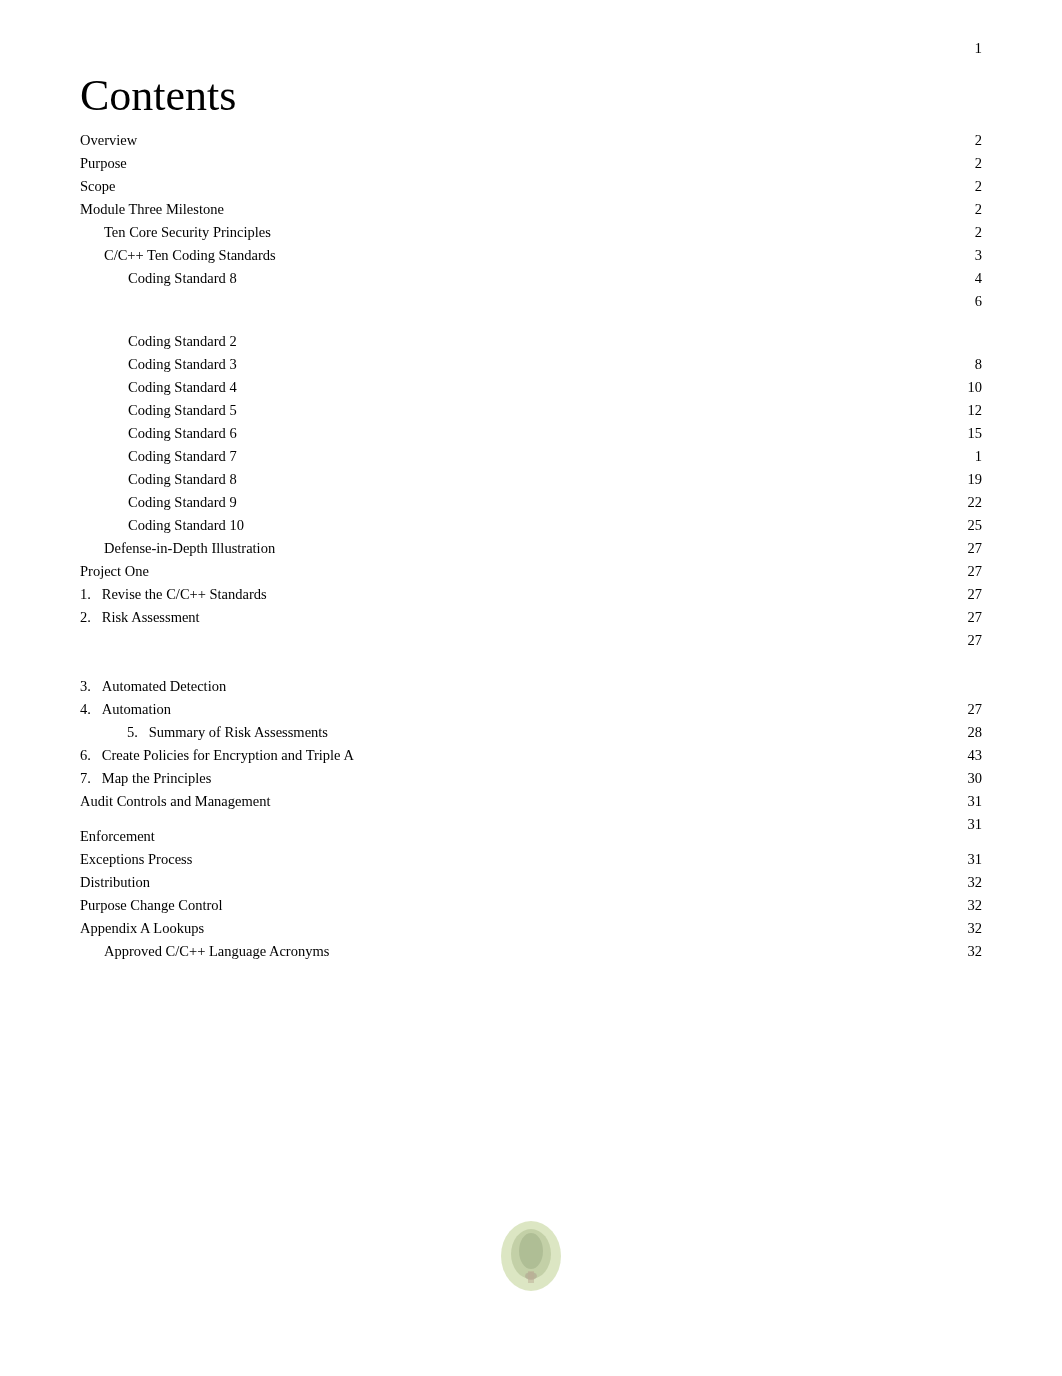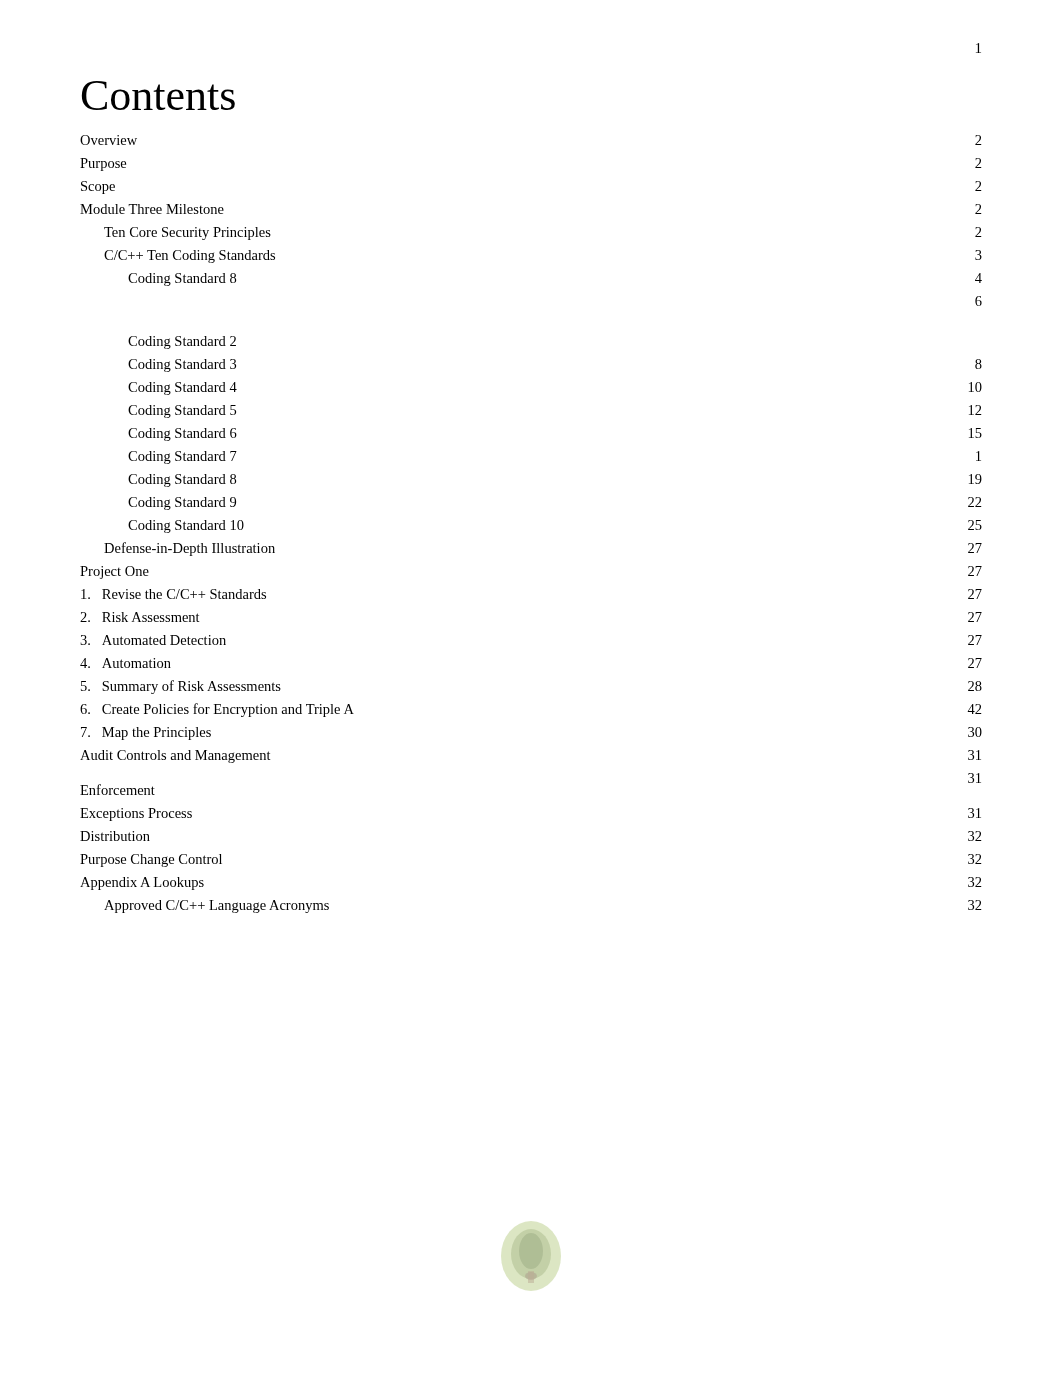--- a/index.html
+++ b/index.html
@@ -168,34 +168,34 @@
         </tr>
         <tr>
           <td class="entry-text"><span style="display: inline-block;">1.&nbsp;&nbsp;&nbsp;Revise the C/C++ Standards</span></td>
           <td class="entry-page">27</td>
         </tr>
         <tr>
           <td class="entry-text"><span style="display: inline-block;">2.&nbsp;&nbsp;&nbsp;Risk Assessment</span></td>
           <td class="entry-page">27</td>
         </tr>
         <tr>
-          <td class="entry-text"><span style="display: inline-block;">3.&nbsp;&nbsp;&nbsp;Automated Detection</span></td>
+          <td class="entry-text"><span style="display: inline-block; margin-top: 46px;">3.&nbsp;&nbsp;&nbsp;Automated Detection</span></td>
           <td class="entry-page">27</td>
         </tr>
         <tr>
           <td class="entry-text"><span style="display: inline-block;">4.&nbsp;&nbsp;&nbsp;Automation</span></td>
           <td class="entry-page">27</td>
         </tr>
         <tr>
-          <td class="entry-text"><span style="display: inline-block;">5.&nbsp;&nbsp;&nbsp;Summary of Risk Assessments</span></td>
+          <td class="entry-text"><span style="display: inline-block; margin-left: 47px;">5.&nbsp;&nbsp;&nbsp;Summary of Risk Assessments</span></td>
           <td class="entry-page">28</td>
         </tr>
         <tr>
           <td class="entry-text"><span style="display: inline-block;">6.&nbsp;&nbsp;&nbsp;Create Policies for Encryption and Triple A</span></td>
-          <td class="entry-page">42</td>
+          <td class="entry-page">43</td>
         </tr>
         <tr>
           <td class="entry-text"><span style="display: inline-block;">7.&nbsp;&nbsp;&nbsp;Map the Principles</span></td>
           <td class="entry-page">30</td>
         </tr>
         <tr>
           <td class="entry-text"><span style="display: inline-block;">Audit Controls and Management</span></td>
           <td class="entry-page">31</td>
         </tr>
         <tr>

